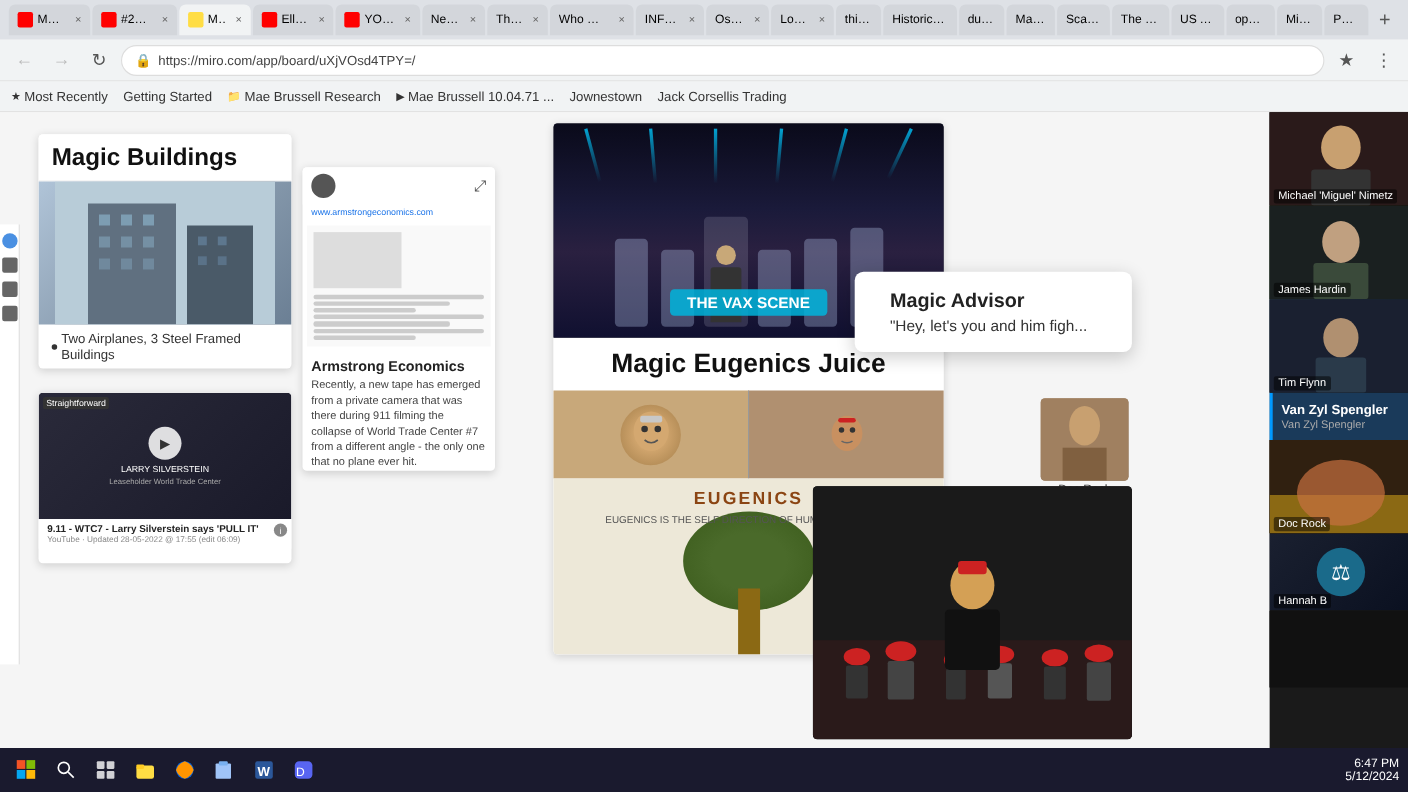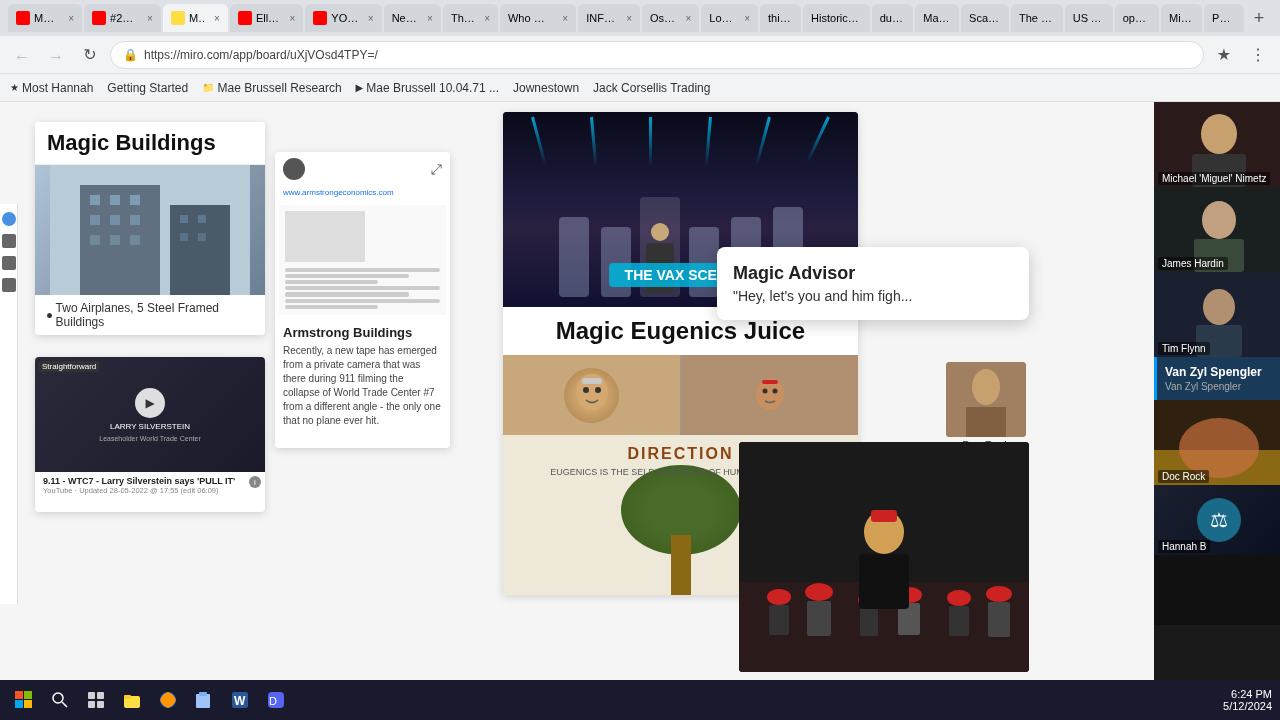--- a/index.html
+++ b/index.html
@@ -41,30 +41,30 @@
     .armstrong-card { left: 275px; top: 50px; width: 175px; }
     .armstrong-header { display: flex; justify-content: space-between; align-items: center; padding: 6px 8px; background: white; }
     .armstrong-logo { width: 22px; height: 22px; background: #555; border-radius: 50%; }
     .armstrong-url { padding: 2px 8px 4px; font-size: 8px; color: #1a73e8; }
     .armstrong-doc { background: #f9f9f9; margin: 4px; padding: 6px; height: 110px; display: flex; flex-direction: column; gap: 2px; }
     .doc-line { height: 5px; background: #ccc; border-radius: 2px; }
     .doc-line.short { width: 60%; }
     .doc-line.med { width: 80%; }
     .doc-line.full { width: 100%; }
     .armstrong-title { padding: 6px 8px 2px; font-size: 13px; font-weight: bold; color: #222; }
-    .armstrong-text { padding: 2px 8px 20px; font-size: 10px; color: #444; line-height: 1.4; }
+    .armstrong-text { padding: 2px 8px 0; font-size: 10px; color: #444; line-height: 1.4; }
 
     .eugenics-card { left: 503px; top: 10px; width: 355px; }
     .eugenics-header-img { width: 100%; height: 195px; background: #1a1a2a; overflow: hidden; position: relative; display: flex; align-items: center; justify-content: flex-end; }
     .vax-scene-overlay { position: absolute; bottom: 20px; left: 50%; transform: translateX(-50%); background: rgba(0,180,220,0.85); color: white; font-size: 14px; font-weight: bold; padding: 4px 16px; border-radius: 4px; white-space: nowrap; }
     .eugenics-title { padding: 10px 14px; font-size: 24px; font-weight: bold; color: #111; text-align: center; }
     .eugenics-imgs { display: flex; }
     .eugenics-img-half { flex: 1; height: 80px; background: #ddd; overflow: hidden; display: flex; align-items: center; justify-content: center; }
 
-    .magic-advisor-card { position: absolute; right: 125px; top: 145px; width: 312px; min-height: 60px; background: white; border-radius: 8px; box-shadow: 0 4px 16px rgba(0,0,0,0.2); padding: 16px 16px; }
+    .magic-advisor-card { position: absolute; right: 125px; top: 145px; width: 252px; min-height: 60px; background: white; border-radius: 8px; box-shadow: 0 4px 16px rgba(0,0,0,0.2); padding: 16px 32px; }
     .magic-advisor-title { font-size: 18px; font-weight: bold; color: #222; margin-bottom: 4px; }
     .magic-advisor-text { font-size: 14px; color: #333; }
 
     .trump-card { position: absolute; right: 125px; top: 340px; width: 290px; height: 230px; background: #1a1a1a; border-radius: 4px; overflow: hidden; display: flex; align-items: center; justify-content: center; }
 
     
     .participants-panel { width: 126px; background: #1a1a1a; display: flex; flex-direction: column; }
     .participant { position: relative; width: 130px; flex-shrink: 0; }
     .participant-video { width: 130px; height: 92px; overflow: hidden; display: flex; align-items: center; justify-content: center; }
     .participant-name { position: absolute; bottom: 2px; left: 4px; font-size: 10px; color: white; background: rgba(0,0,0,0.5); padding: 1px 4px; border-radius: 2px; }
@@ -203,21 +203,21 @@
       <span class="address-lock">🔒</span>
       <span class="address-text">https://miro.com/app/board/uXjVOsd4TPY=/</span>
     </div>
     <div class="nav-btn">★</div>
     <div class="nav-btn">⋮</div>
   </div>
 
   <div class="bookmarks-bar">
     <div class="bookmark-item">
       <span class="bm-icon">★</span>
-      <span>Most Hannah</span>
+      <span>Most Recently</span>
     </div>
     <div class="bookmark-item">
       <span>Getting Started</span>
     </div>
     <div class="bookmark-item">
       <span class="bm-icon">📁</span>
       <span>Mae Brussell Research</span>
     </div>
     <div class="bookmark-item">
       <span class="bm-icon">▶</span>
@@ -262,21 +262,21 @@
           <rect x="60" y="70" width="10" height="10" fill="#8ab0c8" opacity="0.4"></rect>
           <rect x="80" y="70" width="10" height="10" fill="#8ab0c8" opacity="0.4"></rect>
           <rect x="130" y="50" width="8" height="8" fill="#6a8aa8" opacity="0.6"></rect>
           <rect x="148" y="50" width="8" height="8" fill="#6a8aa8" opacity="0.6"></rect>
           <rect x="130" y="68" width="8" height="8" fill="#6a8aa8" opacity="0.5"></rect>
           <rect x="148" y="68" width="8" height="8" fill="#6a8aa8" opacity="0.5"></rect>
         </svg>
       </div>
       <div class="magic-buildings-subtitle">
         <div class="dot"></div>
-        <span>Two Airplanes, 5 Steel Framed Buildings</span>
+        <span>Two Airplanes, 3 Steel Framed Buildings</span>
       </div>
     </div>
 
     <div class="card" style="left:35px; top:255px; width:230px; height:155px;">
       <div style="width:100%; height:115px; background:#1a1a2a; position:relative; overflow:hidden;">
 
         <div style="width:100%; height:100%; background:linear-gradient(135deg, #2a2a3a, #1a1a2a); display:flex; align-items:center; justify-content:center; flex-direction:column; gap:4px;">
           <div style="width:30px; height:30px; background:rgba(255,255,255,0.85); border-radius:50%; display:flex; align-items:center; justify-content:center; font-size:12px; color:#333;">▶</div>
           <div style="color:white; font-size:8px; padding:0 8px; text-align:right;">LARRY SILVERSTEIN</div>
           <div style="color:#aaa; font-size:7px;">Leaseholder World Trade Center</div>
@@ -300,21 +300,21 @@
       <div class="armstrong-doc">
         <div style="width:80px; height:60px; background:#ddd; margin-bottom:4px;"></div>
         <div class="doc-line full"></div>
         <div class="doc-line med"></div>
         <div class="doc-line short"></div>
         <div class="doc-line full"></div>
         <div class="doc-line med"></div>
         <div class="doc-line full"></div>
         <div class="doc-line short"></div>
       </div>
-      <div class="armstrong-title">Armstrong Buildings</div>
+      <div class="armstrong-title">Armstrong Economics</div>
       <div class="armstrong-text">Recently, a new tape has emerged from a private camera that was there during 911 filming the collapse of World Trade Center #7 from a different angle - the only one that no plane ever hit.</div>
     </div>
 
     <div class="card eugenics-card">
 
       <div class="eugenics-header-img">
         <div class="stage-bg">
 
           <div style="position:absolute; top:0; left:0; right:0; display:flex; justify-content:space-around; padding-top:5px;">
             <div class="stage-light" style="transform:rotate(-15deg);"></div>
@@ -366,21 +366,21 @@
               <rect x="17" y="10" width="16" height="4" fill="#cc2222" rx="2"></rect>
               <path d="M20 31 Q25 34 30 31" stroke="#666" stroke-width="1.5" fill="none"></path>
             </svg>
           </div>
         </div>
       </div>
 
       <div class="eugenics-tree-img">
         <div class="tree-crown"></div>
         <div class="tree-trunk"></div>
-        <div class="eugenics-text-overlay">DIRECTION</div>
+        <div class="eugenics-text-overlay">EUGENICS</div>
         <div class="eugenics-subtitle">EUGENICS IS THE SELF DIRECTION OF HUMAN EVOLUTION</div>
       </div>
     </div>
 
     <div class="magic-advisor-card">
       <div class="magic-advisor-title">Magic Advisor</div>
       <div class="magic-advisor-text">"Hey, let's you and him figh...</div>
     </div>
 
     <div style="position:absolute; right:128px; top:260px;">
@@ -549,16 +549,16 @@
   </div>
 
   <div class="taskbar-icon">
     <svg width="20" height="20" viewBox="0 0 20 20">
       <rect x="2" y="2" width="16" height="16" rx="4" fill="#5865f2"></rect>
       <text x="3" y="15" font-size="11" fill="white">D</text>
     </svg>
   </div>
 
   <div class="taskbar-time">
-    <div>6:24 PM</div>
+    <div>6:47 PM</div>
     <div>5/12/2024</div>
   </div>
 </div>
 
 </body></html>

